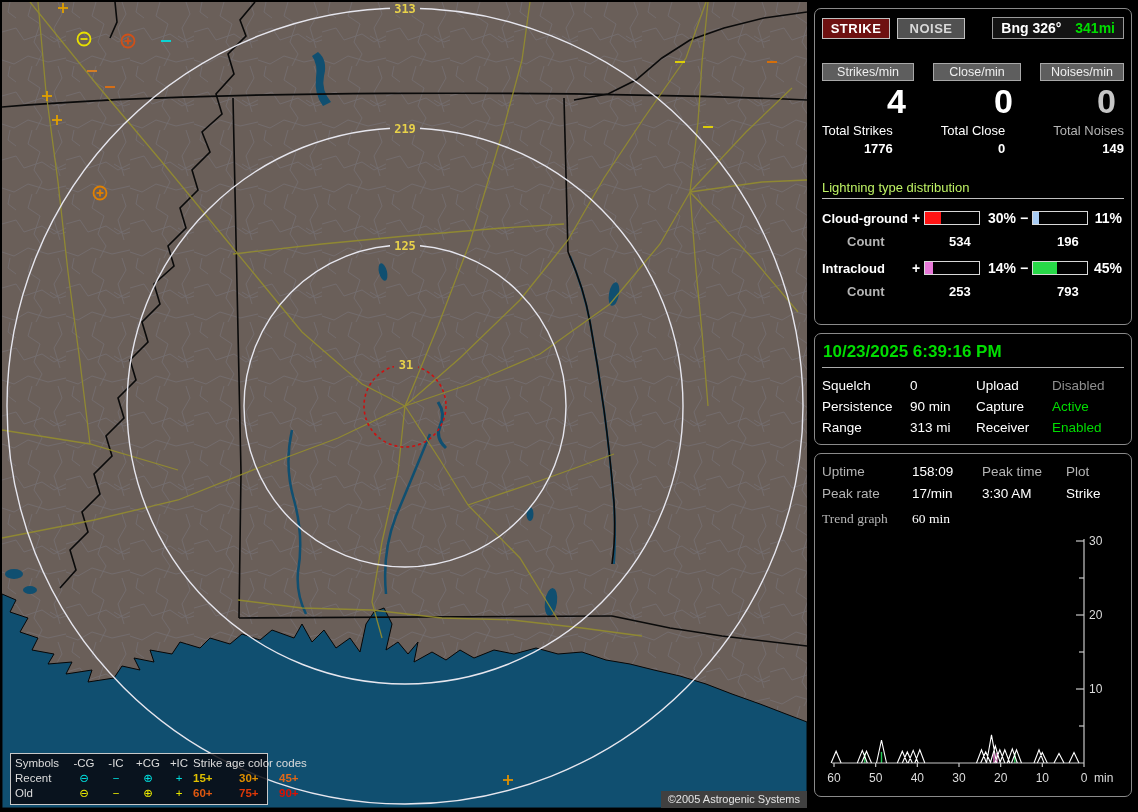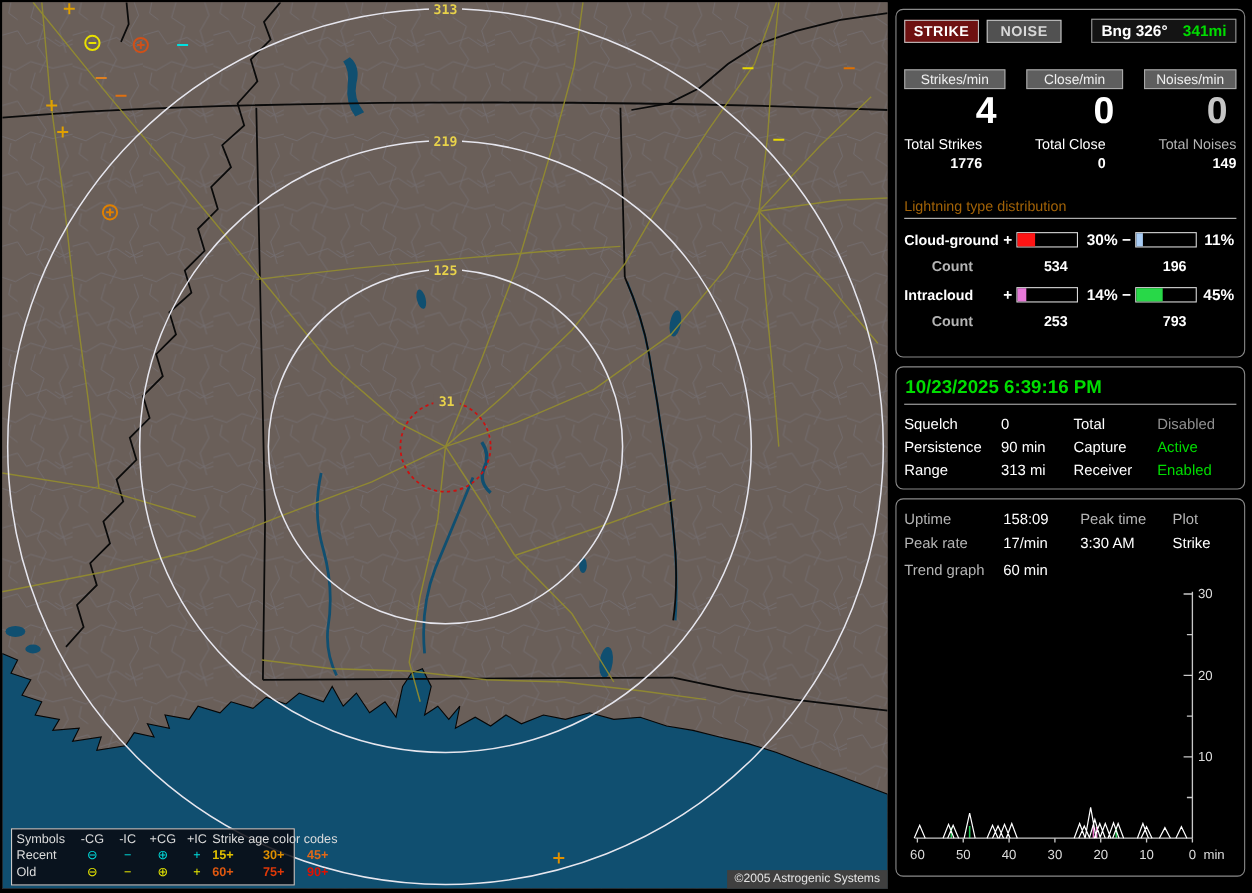--- a/index.html
+++ b/index.html
@@ -40,38 +40,38 @@
   .chip{background:#5e5e5e;border:1px solid #a8a8a8;color:#efefef;font-size:12.5px;
     text-align:center;padding:1px 0;}
   .bignum{font-size:34px;font-weight:bold;text-align:right;padding-right:8px;line-height:40px;}
   .bignum.dim{color:#c6c6c6;}
 
   .totals{display:flex;justify-content:space-between;margin-top:2px;}
   .totcol{text-align:right;}
   .totcol .tl{font-size:13px;} .totcol .tv{font-size:13px;font-weight:bold;margin-top:3px;}
   .lbl{color:#b4b4b4;}
 
-  .dist-title{margin-top:24px;border-bottom:1px solid #c0c0c0;padding-bottom:3px;font-size:13px;color:#a16207;}
+  .dist-title{margin-top:24px;border-bottom:1px solid #c0c0c0;padding-bottom:3px;font-size:13px;color:#bef264;}
   .dist-row{display:grid;grid-template-columns:90px 12px 56px 40px 12px 56px 38px;
     align-items:center;margin-top:11px;}
   .dist-row .dlabel{font-weight:bold;font-size:13px;}
   .dsign{font-weight:bold;font-size:14px;text-align:left;}
   .dbar{height:12px;border:1px solid #d8d8d8;background:#000;display:block;}
   .dbar i{display:block;height:100%;}
   .dpct{font-weight:bold;font-size:14px;text-align:right;padding-right:4px;}
   .count-row{display:grid;grid-template-columns:102px 108px auto;margin-top:8px;margin-left:25px;}
   .count-row .cl{font-weight:bold;}
   .count-row .cv{font-weight:bold;}
 
   #datetime{color:#00dd00;font-weight:bold;font-size:17px;padding:2px 1px 5px 1px;
     border-bottom:1px solid #ababab;}
   .set-grid{display:grid;grid-template-columns:88px 66px 76px auto;row-gap:6px;margin-top:10px;font-size:13.5px;}
 
   .stat-grid{display:grid;grid-template-columns:90px 70px 84px auto;row-gap:7px;margin-top:4px;font-size:13.5px;}
-  .trend-row{display:grid;grid-template-columns:90px auto;margin-top:10px;font-size:13.5px;}
+  .trend-row{display:grid;grid-template-columns:90px auto;margin-top:10px;font-size:13.5px;font-family:Liberation Serif, serif;}
   #trend-svg{display:block;margin-top:2px;}
 </style>
 </head>
 <body>
 
 <div id="app">
 
   <div id="map-wrap">
     <svg id="map-svg" width="805" height="806" viewBox="0 0 805 806">
       <defs>
@@ -330,21 +330,21 @@
         <span class="cv">253</span>
         <span class="cv">793</span>
       </div>
     </div>
 
     <div class="pbox" id="box-status">
       <div id="datetime">10/23/2025 6:39:16 PM</div>
       <div class="set-grid">
         <span>Squelch</span>
         <span>0</span>
-        <span>Total</span>
+        <span>Upload</span>
         <span style="color: rgb(143, 143, 143);">Disabled</span>
 
         <span>Persistence</span>
         <span>90 min</span>
         <span>Capture</span>
         <span style="color: rgb(0, 221, 0);">Active</span>
 
         <span>Range</span>
         <span>313 mi</span>
         <span>Receiver</span>

